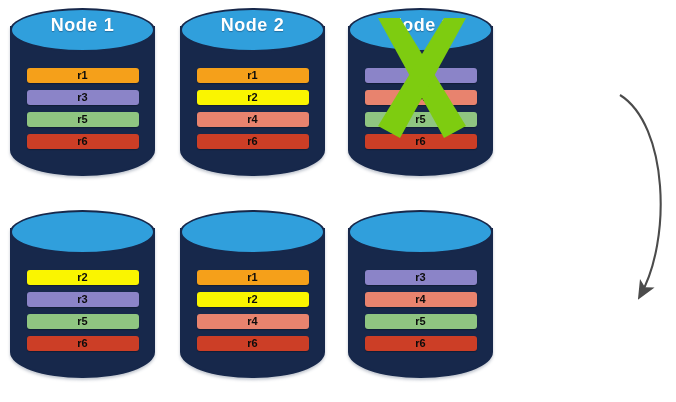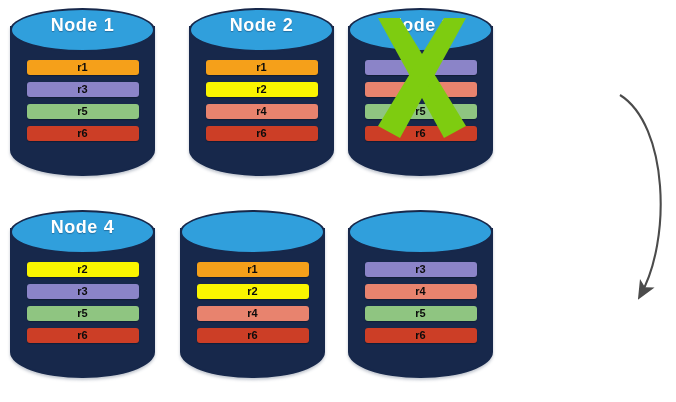--- a/index.html
+++ b/index.html
@@ -64,21 +64,21 @@
     letter-spacing: 0.5px;
     z-index: 4;
     font-family: "Liberation Sans", sans-serif;
     text-shadow: 0 1px 1px rgba(10,25,55,0.35);
   }
   .node .node-title .num { margin-left: 6px; }
 
   .records {
     position: absolute;
     left: 0;
-    top: 52px;
+    top: 60px;
     width: 145px;
     z-index: 5;
   }
   .rec {
     position: relative;
     margin: 0 auto 7px auto;
     width: 112px;
     height: 15px;
     line-height: 15px;
     border-radius: 3px;
@@ -121,21 +121,21 @@
         <div class="cyl-body" style="background: rgb(23, 40, 75); border-color: rgb(23, 40, 75);"></div>
         <div class="cyl-top" style="background: rgb(48, 159, 220); border-color: rgb(23, 40, 75);"></div>
         <div class="node-title"><span>Node</span><span class="num">1</span></div>
         <div class="records">
           <div class="rec" style="background: rgb(245, 160, 26);">r1</div>
           <div class="rec" style="background: rgb(139, 132, 200);">r3</div>
           <div class="rec" style="background: rgb(143, 197, 129);">r5</div>
           <div class="rec" style="background: rgb(204, 62, 38);">r6</div>
         </div>
       </div>
-      <div class="node" style="left: 180px; top: 8px; margin-left: 9px;">
+      <div class="node" style="left: 180px; top: 8px;">
         <div class="cyl-body" style="background: rgb(23, 40, 75); border-color: rgb(23, 40, 75);"></div>
         <div class="cyl-top" style="background: rgb(48, 159, 220); border-color: rgb(23, 40, 75);"></div>
         <div class="node-title"><span>Node</span><span class="num">2</span></div>
         <div class="records">
           <div class="rec" style="background: rgb(245, 160, 26);">r1</div>
           <div class="rec" style="background: rgb(250, 245, 0);">r2</div>
           <div class="rec" style="background: rgb(232, 131, 110);">r4</div>
           <div class="rec" style="background: rgb(204, 62, 38);">r6</div>
         </div>
       </div>
@@ -152,21 +152,20 @@
         <svg class="fail-x" viewBox="0 0 112 120">
           <g fill="#7ecc10">
             <path d="M12,0 L34,0 L100,108 L78,120 Z"></path>
             <path d="M78,0 L100,0 L34,120 L12,108 Z"></path>
           </g>
         </svg>
       </div>
       <div class="node" style="left: 10px; top: 210px;">
         <div class="cyl-body" style="background: rgb(23, 40, 75); border-color: rgb(23, 40, 75);"></div>
         <div class="cyl-top" style="background: rgb(48, 159, 220); border-color: rgb(23, 40, 75);"></div>
-        <div class="node-title"><span>Node</span><span class="num">4</span></div>
         <div class="records">
           <div class="rec" style="background: rgb(250, 245, 0);">r2</div>
           <div class="rec" style="background: rgb(139, 132, 200);">r3</div>
           <div class="rec" style="background: rgb(143, 197, 129);">r5</div>
           <div class="rec" style="background: rgb(204, 62, 38);">r6</div>
         </div>
       </div>
       <div class="node" style="left: 180px; top: 210px;">
         <div class="cyl-body" style="background: rgb(23, 40, 75); border-color: rgb(23, 40, 75);"></div>
         <div class="cyl-top" style="background: rgb(48, 159, 220); border-color: rgb(23, 40, 75);"></div>

